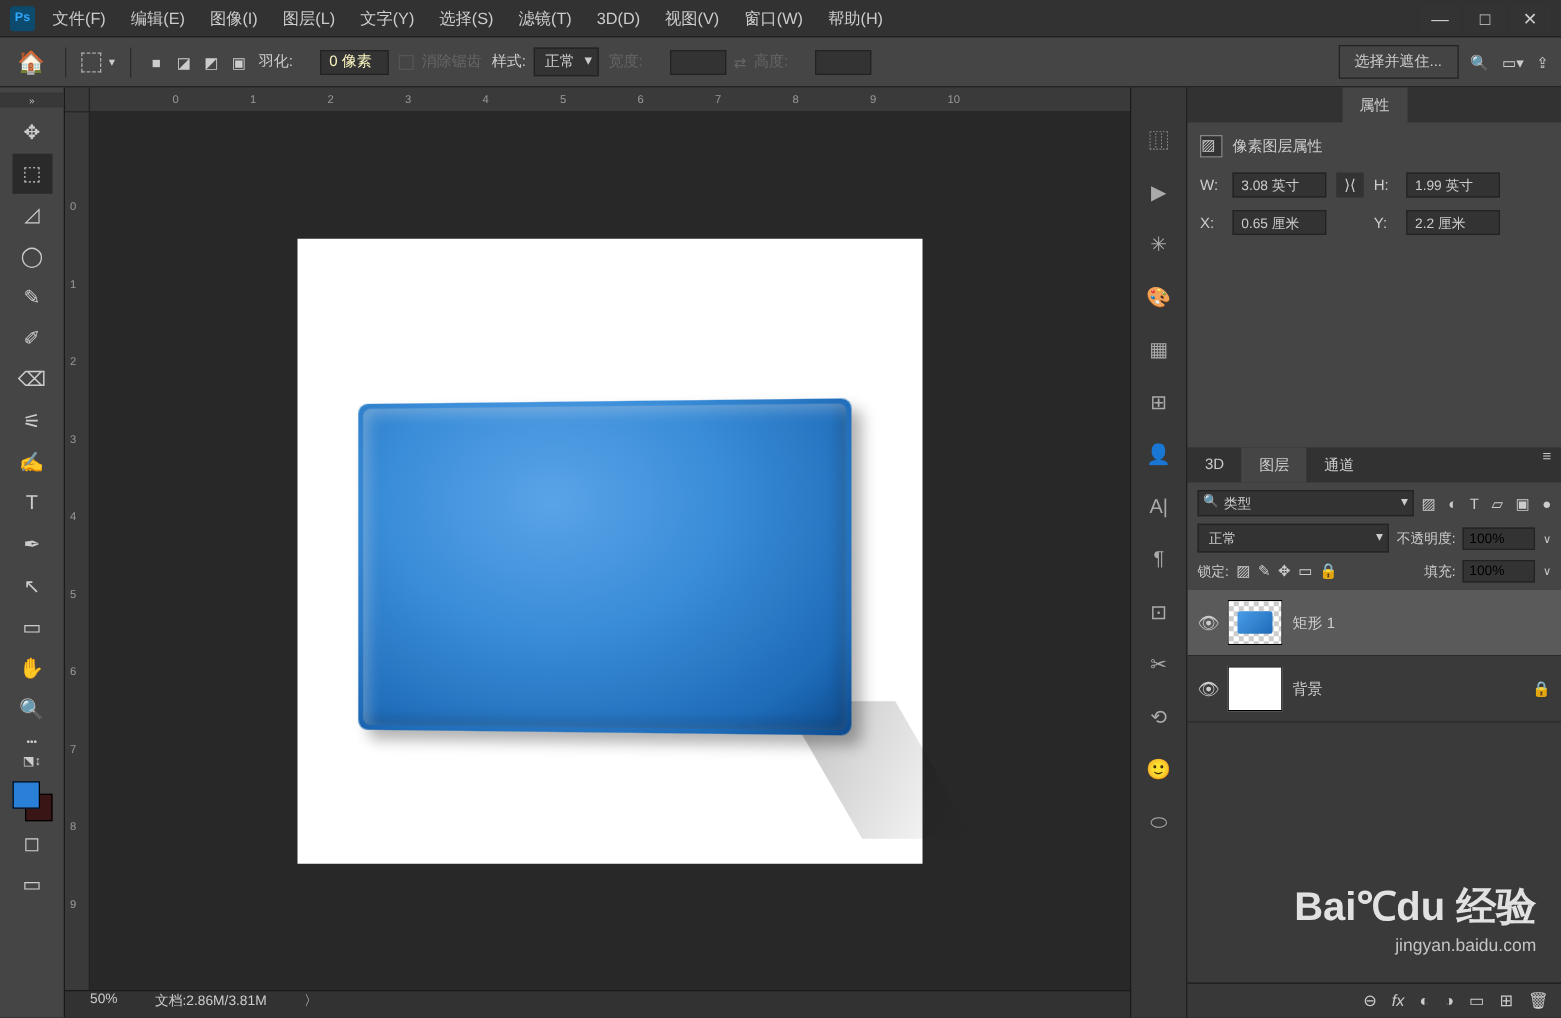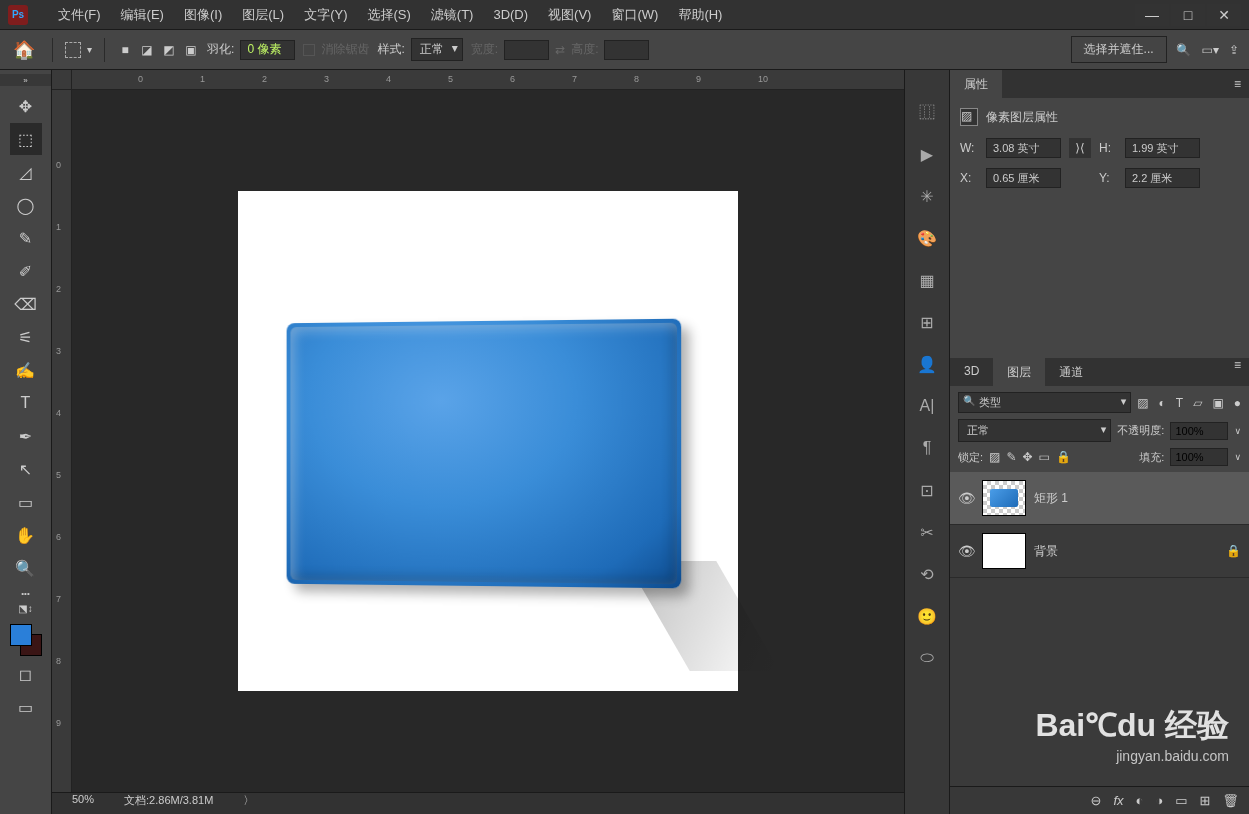--- a/index.html
+++ b/index.html
@@ -1,27 +1,27 @@
 <!DOCTYPE html>
 <html><head>
 <meta charset="utf-8">
 <style>
 * { margin: 0; padding: 0; box-sizing: border-box; font-family: "Microsoft YaHei", Arial, sans-serif; }
 body { background: #323232; color: #ccc; font-size: 12px; width: 1249px; height: 814px; overflow: hidden; position: relative; }
 .menubar { height: 30px; background: #323232; display: flex; align-items: center; padding: 0 8px; border-bottom: 1px solid #1a1a1a; }
-.ps-logo { width: 20px; height: 20px; background: #7f1d1d; color: #31a8ff; display: flex; align-items: center; justify-content: center; font-weight: bold; font-size: 10px; border-radius: 3px; margin-right: 20px; }
+.ps-logo { width: 20px; height: 20px; background: #0c4a6e; color: #31a8ff; display: flex; align-items: center; justify-content: center; font-weight: bold; font-size: 10px; border-radius: 3px; margin-right: 4px; }
 .menu-item { padding: 0 10px; cursor: pointer; font-size: 13px; }
 .window-controls { margin-left: auto; display: flex; gap: 2px; }
 .win-btn { width: 34px; height: 22px; background: #333; display: flex; align-items: center; justify-content: center; cursor: pointer; font-size: 14px; }
 
 .optbar { height: 40px; background: #454545; display: flex; align-items: center; padding: 0 10px; border-bottom: 1px solid #1a1a1a; gap: 8px; }
 .home-icon { width: 30px; height: 30px; display: flex; align-items: center; justify-content: center; font-size: 18px; }
 .opt-sep { width: 1px; height: 24px; background: #2a2a2a; margin: 0 4px; }
 .opt-group { display: flex; align-items: center; gap: 6px; }
-.opt-input { background: #333; border: 1px solid #222; color: #bef264; padding: 2px 6px; width: 55px; font-size: 12px; }
+.opt-input { background: #333; border: 1px solid #222; color: #fef9c3; padding: 2px 6px; width: 55px; font-size: 12px; margin-left: 16px; }
 .opt-label { font-size: 12px; color: #ccc; }
 .opt-disabled { color: #666; }
 .opt-select { background: #333; border: 1px solid #222; color: #ccc; padding: 2px 18px 2px 8px; font-size: 12px; position: relative; }
 .opt-select::after { content: "▾"; position: absolute; right: 4px; }
 .opt-btn { background: #444; border: 1px solid #222; padding: 4px 12px; font-size: 12px; cursor: pointer; }
 .opt-right { margin-left: auto; display: flex; gap: 10px; align-items: center; }
 .small-icon { width: 16px; height: 16px; display: inline-flex; align-items: center; justify-content: center; }
 
 .main { display: flex; height: calc(100% - 70px); }
 .toolbar { width: 52px; background: #454545; border-right: 1px solid #1a1a1a; display: flex; flex-direction: column; align-items: center; padding-top: 4px; }
@@ -47,21 +47,21 @@
 .artboard { width: 500px; height: 500px; background: #fff; position: relative; }
 .pillow { position: absolute; left: 45px; top: 130px; width: 395px; height: 265px; background: radial-gradient(ellipse at 40% 30%, #5aa3e8 0%, #3a8dd8 40%, #1e6bb8 80%, #0d4a8c 100%); border-radius: 8px; transform: perspective(600px) rotateY(-3deg); box-shadow: 8px 8px 12px rgba(0,0,0,0.3); }
 .pillow::before { content: ""; position: absolute; inset: 4px; border-radius: 6px; box-shadow: inset 4px 4px 12px rgba(255,255,255,0.3), inset -4px -4px 12px rgba(0,0,0,0.2); }
 .shadow3d { position: absolute; left: 420px; top: 370px; width: 90px; height: 110px; background: linear-gradient(135deg, rgba(0,0,0,0.25), transparent); transform: skewX(30deg); }
 .statusbar { height: 22px; background: #323232; display: flex; align-items: flex-start; padding: 0 20px; gap: 30px; font-size: 11px; border-top: 1px solid #1a1a1a; }
 
 .right-toolbar { width: 45px; background: #383838; border-left: 1px solid #1a1a1a; display: flex; flex-direction: column; align-items: center; padding-top: 30px; gap: 18px; }
 .rt-icon { width: 24px; height: 24px; display: flex; align-items: center; justify-content: center; font-size: 16px; cursor: pointer; color: #aaa; }
 
 .panels { width: 300px; background: #383838; display: flex; flex-direction: column; border-left: 1px solid #1a1a1a; }
-.panel-tabs { height: 28px; display: flex; align-items: center; background: #323232; }
+.panel-tabs { height: 28px; display: flex; align-items: center; background: #323232; flex-direction: column; }
 .panel-tab { padding: 6px 14px; font-size: 12px; cursor: pointer; }
 .panel-tab.active { background: #454545; }
 .panel-menu { margin-left: auto; padding: 0 8px; font-size: 12px; }
 .panel-body { background: #454545; padding: 10px; }
 .prop-icon-row { display: flex; align-items: center; gap: 8px; margin-bottom: 12px; }
 .prop-row { display: flex; align-items: center; gap: 8px; margin-bottom: 10px; }
 .prop-label { width: 18px; font-size: 12px; }
 .prop-input { background: #333; border: 1px solid #222; color: #ccc; padding: 3px 6px; width: 75px; font-size: 11px; }
 .link-icon { width: 22px; height: 20px; background: #333; display: flex; align-items: center; justify-content: center; }
 

